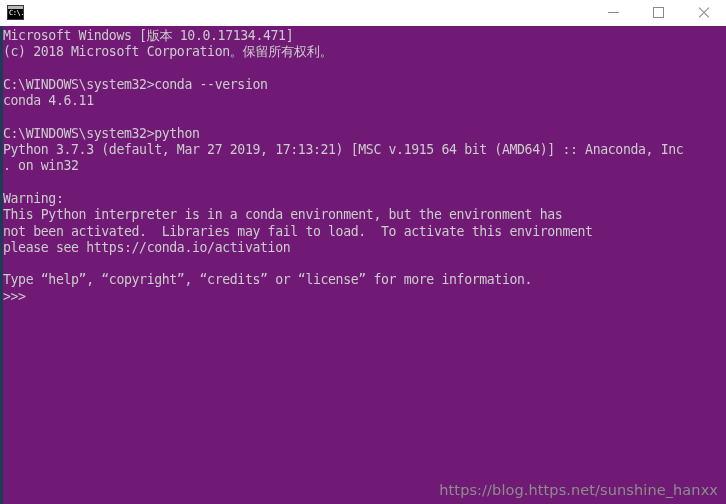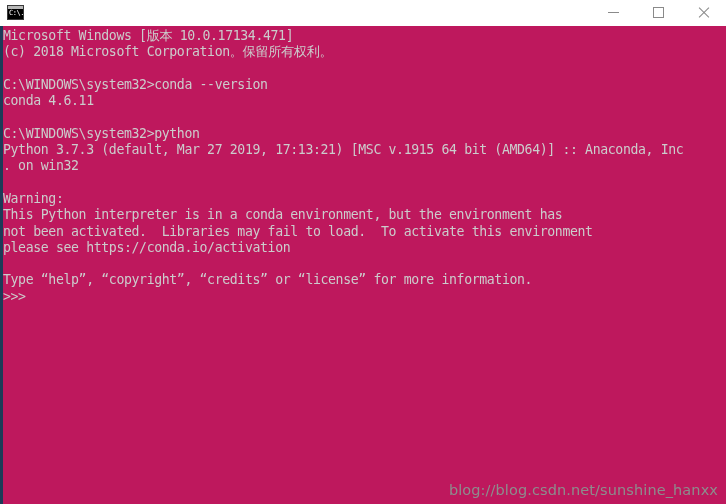--- a/index.html
+++ b/index.html
@@ -121,21 +121,21 @@
   .close-x:before { transform: rotate(45deg); }
   .close-x:after  { transform: rotate(-45deg); }
 
   
   #console {
     position: absolute;
     left: 0;
     top: 26px;
     width: 726px;
     height: 478px;
-    background: #be185d;
+    background: #701a75;
     overflow: hidden;
     border-left: 3px solid #1d3a57;
     box-sizing: border-box;
   }
   #console-text {
     position: absolute;
     left: 0px;
     top: 2px;
     width: 726px;
     margin: 0;
@@ -186,15 +186,15 @@
       <div class="wc">
         <div class="close-x"></div>
       </div>
     </div>
   </div>
 
   <div id="console">
     <div id="console-text"><div class="console-line">Microsoft Windows [版本 10.0.17134.471]</div><div class="console-line">(c) 2018 Microsoft Corporation。保留所有权利。</div><div class="console-line"></div><div class="console-line">C:\WINDOWS\system32&gt;conda --version</div><div class="console-line">conda 4.6.11</div><div class="console-line"></div><div class="console-line">C:\WINDOWS\system32&gt;python</div><div class="console-line">Python 3.7.3 (default, Mar 27 2019, 17:13:21) [MSC v.1915 64 bit (AMD64)] :: Anaconda, Inc</div><div class="console-line">. on win32</div><div class="console-line"></div><div class="console-line">Warning:</div><div class="console-line">This Python interpreter is in a conda environment, but the environment has</div><div class="console-line">not been activated.  Libraries may fail to load.  To activate this environment</div><div class="console-line">please see https://conda.io/activation</div><div class="console-line"></div><div class="console-line">Type “help”, “copyright”, “credits” or “license” for more information.</div><div class="console-line">&gt;&gt;&gt;</div></div>
   </div>
 
-  <div id="watermark">blog://blog.csdn.net/sunshine_hanxx</div>
+  <div id="watermark">https://blog.https.net/sunshine_hanxx</div>
 
 </div>
 
 </body></html>

